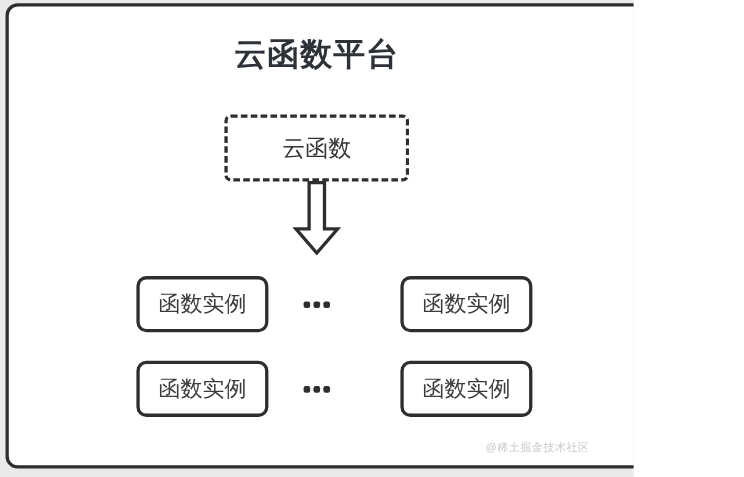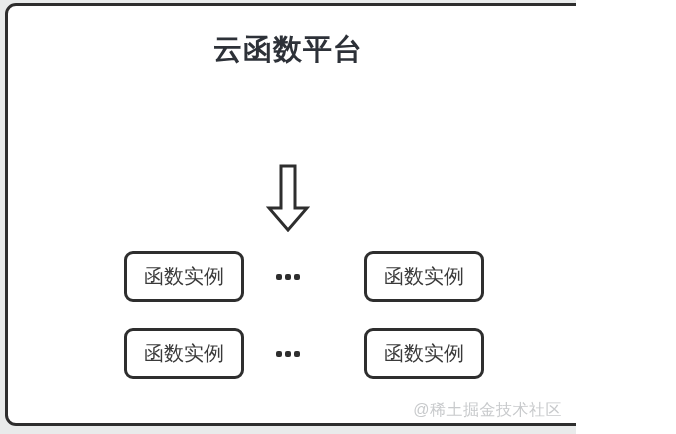--- a/index.html
+++ b/index.html
@@ -92,34 +92,37 @@
   .dots i {
     display: block;
     width: 6px;
     height: 6px;
     border-radius: 2px;
     background: #2e2e2e;
   }
   .watermark {
     position: absolute;
     top: 400px;
-    right: 14px;
-    font-size: 16px;
+    right: 40px;
+    font-size: 10px;
     color: #c8cacc;
     letter-spacing: 0.5px;
   }
 </style>
 </head>
 <body>
 
 <div class="stage">
   <div class="card"></div>
 
   <h1 class="title">云函数平台</h1>
 
+  <div class="cloud-fn">
+    <span>云函数</span>
+  </div>
 
   <svg class="arrow" viewBox="0 0 44 68" xmlns="http://www.w3.org/2000/svg">
     <path d="M15 2 H29 V44 H41 L22 66 L3 44 H15 Z" fill="#ffffff" stroke="#2e2e2e" stroke-width="3" stroke-linejoin="miter"></path>
   </svg>
 
   <div class="row row-1">
     <div class="inst-box">
       <span>函数实例</span>
     </div>
     <div class="dots">

